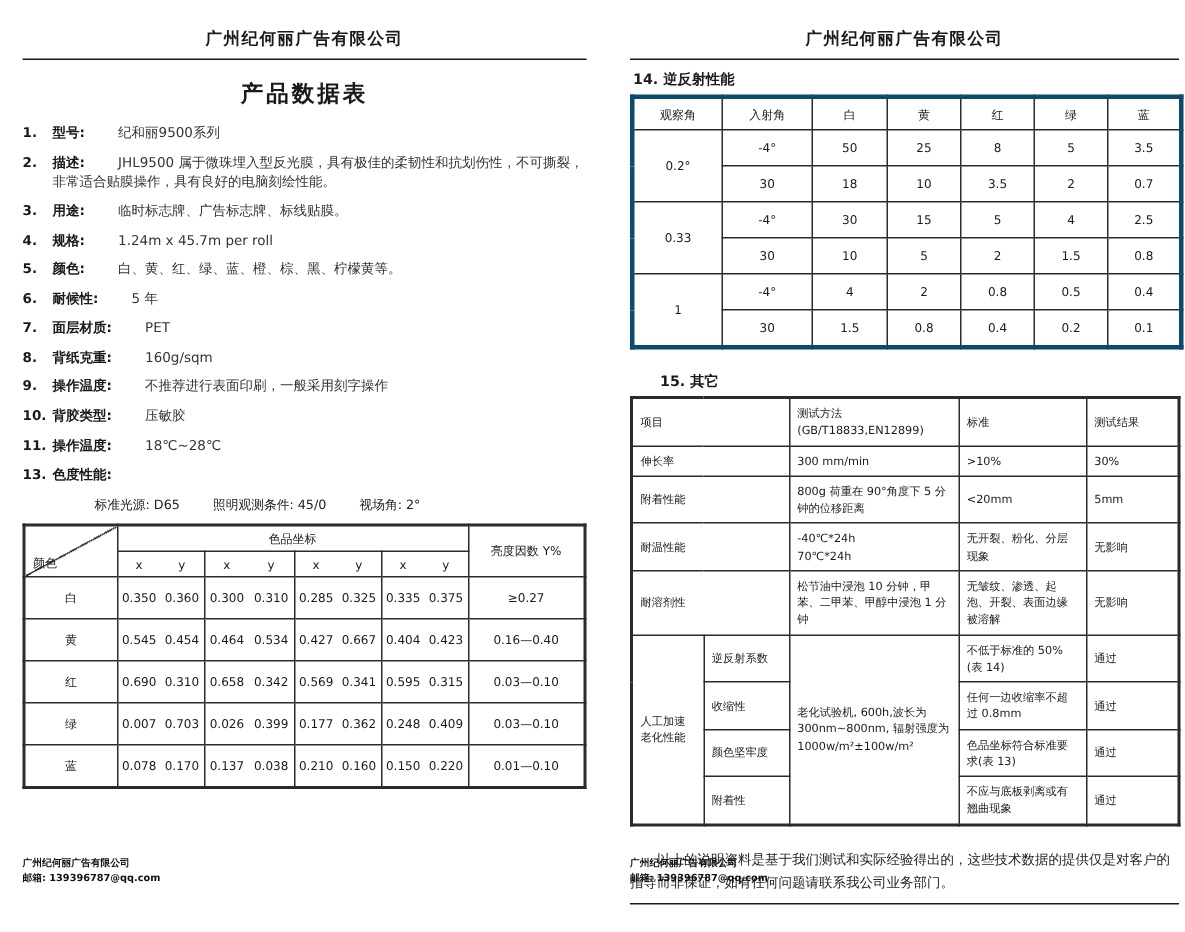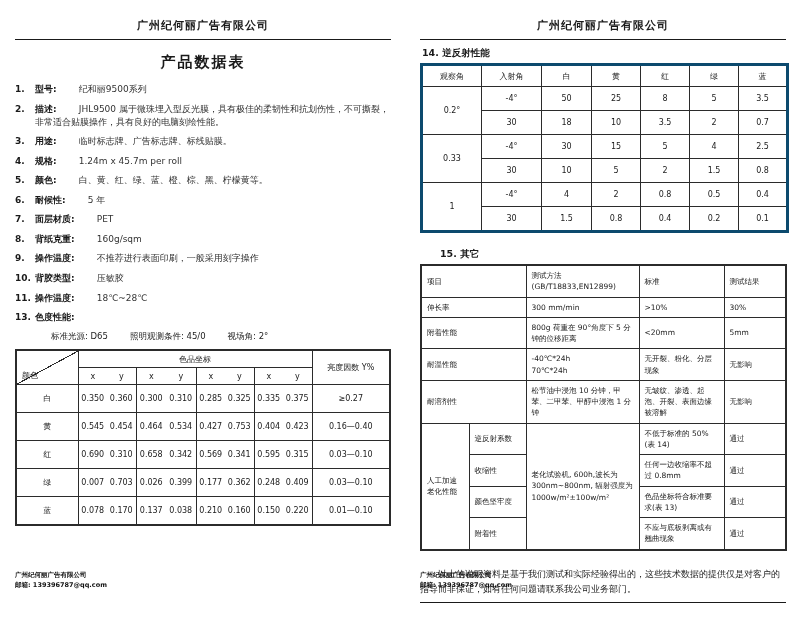--- a/index.html
+++ b/index.html
@@ -15,21 +15,21 @@
     text-align:center;font-weight:bold;font-size:11px;letter-spacing:1px;
     padding-bottom:6px;border-bottom:1.5px solid #1a1a1a;
   }
   .doc-title{text-align:center;font-weight:bold;font-size:15px;letter-spacing:2px;margin:13px 0 11px;}
   .items{font-size:9px;}
   .item{display:flex;margin-bottom:6.5px;line-height:1.45;}
   .item .num{width:20px;flex:none;font-weight:bold;}
   .item .body{flex:1;}
   .item .label{font-weight:bold;}
   .item .text{color:#333;padding-left:19px;}
-  .conditions{font-size:8.5px;margin:7px 0 6px 36px;color:#222;}
+  .conditions{font-size:8.5px;margin:7px 0 6px 48px;color:#222;}
   .conditions span{margin-right:22px;}
   table{border-collapse:collapse;table-layout:fixed;width:100%;}
   .t13{font-size:8px;border:2px solid #2b2b2b;}
   .t13 td{border:1px solid #2b2b2b;text-align:center;vertical-align:middle;padding:0;}
   .t13 .hrow td{height:16px;}
   .t13 .drow td{height:27px;}
   .pair{display:flex;}
   .pair span{flex:1;text-align:center;}
   .diag{position:relative;background:linear-gradient(to bottom right,transparent 49.2%,#2b2b2b 49.2%,#2b2b2b 51%,transparent 51%);}
   .diag .corner-label{position:absolute;left:5px;bottom:3px;font-size:8px;}
@@ -187,21 +187,21 @@
           </td>
           <td>
             <div class="pair">
               <span>0.464</span>
               <span>0.534</span>
             </div>
           </td>
           <td>
             <div class="pair">
               <span>0.427</span>
-              <span>0.753</span>
+              <span>0.667</span>
             </div>
           </td>
           <td>
             <div class="pair">
               <span>0.404</span>
               <span>0.423</span>
             </div>
           </td>
           <td>0.16—0.40</td>
         </tr>

